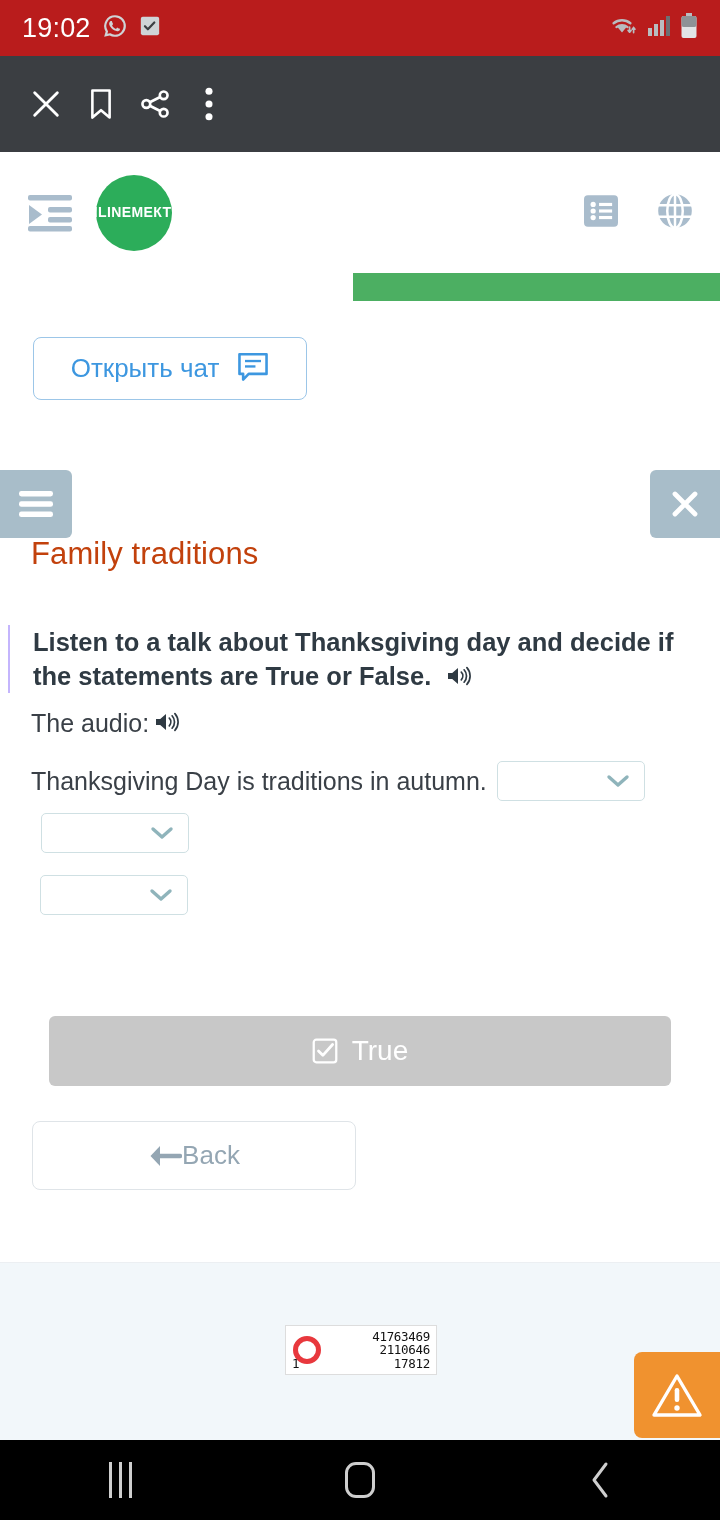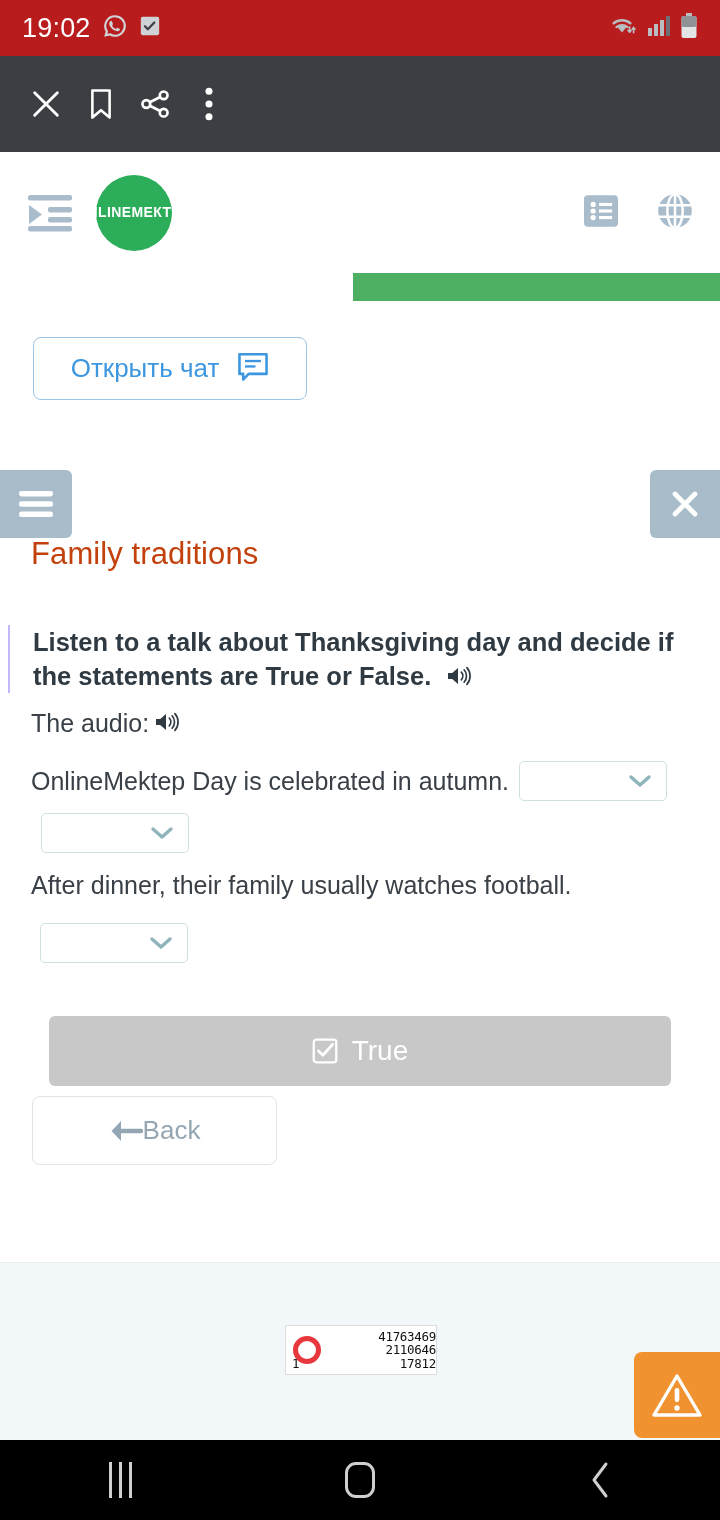--- a/index.html
+++ b/index.html
@@ -254,22 +254,22 @@
     justify-content: center;
     gap: 14px;
   }
   #check-label {
     color: #ffffff;
     font-size: 28px;
   }
 
   #back-btn {
     position: absolute;
-    left: 32px; top: 1096px;
-    width: 245px; height: 69px;
+    left: 32px; top: 1121px;
+    width: 324px; height: 69px;
     border: 1px solid #dfe4e8;
     border-radius: 8px;
     background: #ffffff;
     display: flex;
     align-items: center;
     justify-content: center;
   }
   #back-label {
     color: #94a6b3;
     font-size: 26px;
@@ -284,21 +284,21 @@
     border-top: 1px solid #eceff2;
   }
   #counter-widget {
     position: absolute;
     left: 285px; top: 1325px;
     width: 152px; height: 50px;
     background: #ffffff;
     border: 1px solid #dddddd;
     display: flex;
     align-items: center;
-    padding: 3px 0 3px 5px;
+    padding: 3px 6px 3px 5px;
   }
   #counter-circle {
     width: 28px; height: 28px;
     border: 5px solid #e8383d;
     border-radius: 50%;
     flex: 0 0 auto;
     margin-left: 2px;
   }
   #counter-nums {
     margin-left: auto;
@@ -517,40 +517,39 @@
       <svg width="26" height="22" viewBox="0 0 26 22">
         <path d="M2 8h4.2L12 3v16L6.2 14H2z" fill="#2f3a43"></path>
         <path d="M15.3 7.2a5.6 5.6 0 0 1 0 7.6" stroke="#2f3a43" stroke-width="1.7" fill="none" stroke-linecap="round"></path>
         <path d="M18.1 4.8a9.2 9.2 0 0 1 0 12.4" stroke="#2f3a43" stroke-width="1.7" fill="none" stroke-linecap="round"></path>
         <path d="M20.9 2.6a12.6 12.6 0 0 1 0 16.8" stroke="#2f3a43" stroke-width="1.7" fill="none" stroke-linecap="round"></path>
       </svg>
     </span>
   </div>
 
   <div class="statement-row" id="row-1">
-    <span class="statement-text">OnlineMektep Day is celebrated in autumn.</span>
+    <span class="statement-text">Thanksgiving Day is traditions in autumn.</span>
     <span class="answer-select">
       <span></span>
       <svg width="24" height="16" viewBox="0 0 24 16">
           <path d="M3 4l9 8 9-8" stroke="#8fb4bb" stroke-width="3.4" fill="none" stroke-linecap="round" stroke-linejoin="round"></path>
         </svg>
     </span>
   </div>
 
   <div class="statement-row" id="row-2">
     <span class="answer-select">
       <span></span>
       <svg width="24" height="16" viewBox="0 0 24 16">
           <path d="M3 4l9 8 9-8" stroke="#8fb4bb" stroke-width="3.4" fill="none" stroke-linecap="round" stroke-linejoin="round"></path>
         </svg>
     </span>
   </div>
 
   <div class="statement-row" id="row-3">
-    <span class="statement-text">After dinner, their family usually watches football.</span>
     <span class="answer-select">
       <span></span>
       <svg width="24" height="16" viewBox="0 0 24 16">
           <path d="M3 4l9 8 9-8" stroke="#8fb4bb" stroke-width="3.4" fill="none" stroke-linecap="round" stroke-linejoin="round"></path>
         </svg>
     </span>
   </div>
 
   <div id="check-btn">
     <svg width="26" height="26" viewBox="0 0 24 24">

